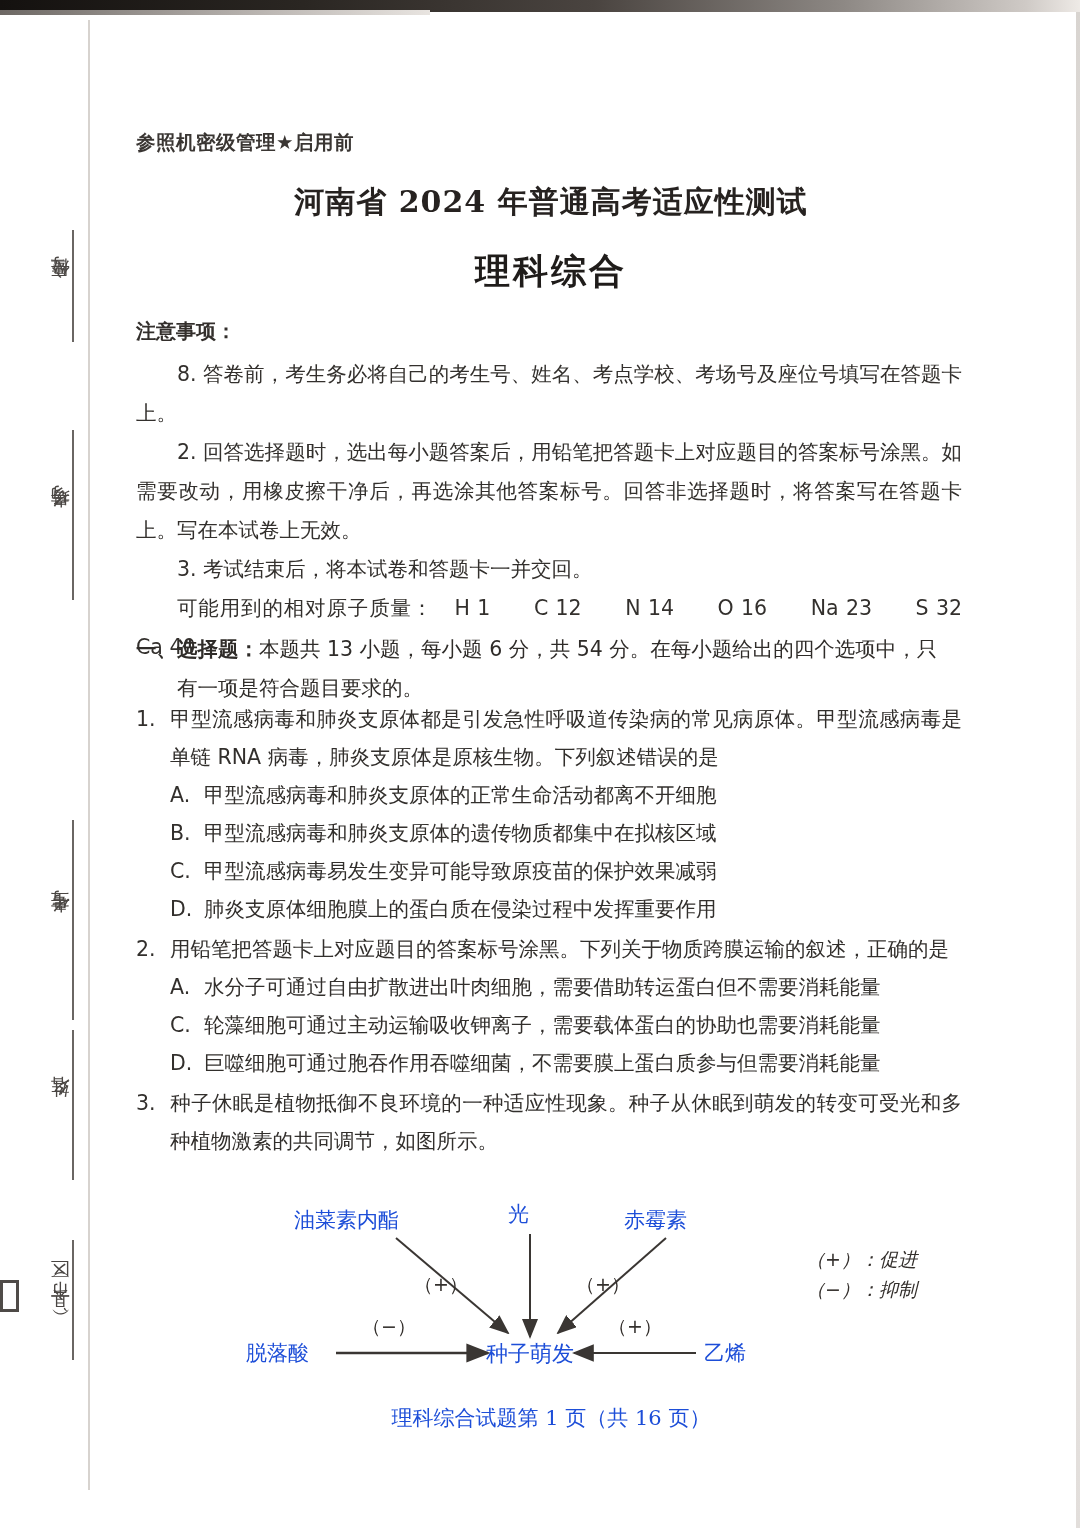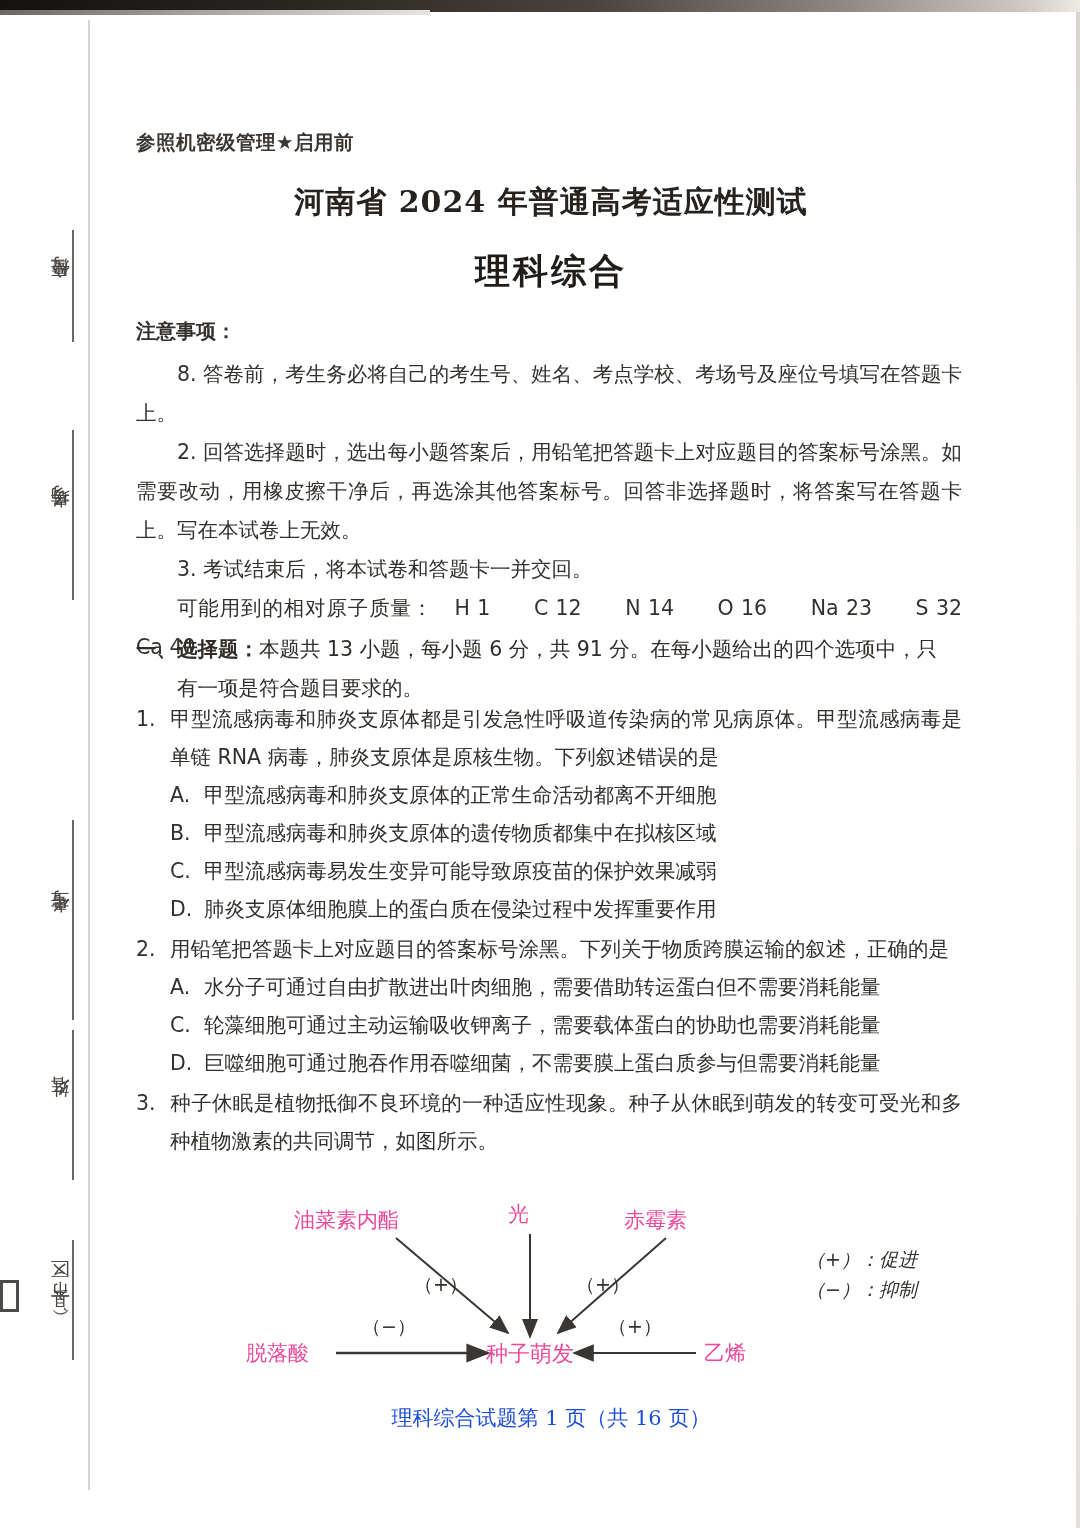--- a/index.html
+++ b/index.html
@@ -184,21 +184,21 @@
   .figure {
     position: absolute;
     top: 1196px;
     left: 100px;
     width: 720px;
     height: 190px;
   }
   .fig-label {
     position: absolute;
     font-size: 21px;
-    color: #ec4899;
+    color: #1d4ed8;
     white-space: nowrap;
     font-family: "DejaVu Sans", "Liberation Sans", sans-serif;
   }
   .fig-sign {
     position: absolute;
     font-size: 19px;
     color: #34302d;
     white-space: nowrap;
     font-family: "DejaVu Sans", "Liberation Sans", sans-serif;
   }
@@ -262,21 +262,21 @@
 
   <div class="notice-head">注意事项：</div>
   <div class="notice-body">
     <p>8. 答卷前，考生务必将自己的考生号、姓名、考点学校、考场号及座位号填写在答题卡上。</p>
     <p>2. 回答选择题时，选出每小题答案后，用铅笔把答题卡上对应题目的答案标号涂黑。如需要改动，用橡皮擦干净后，再选涂其他答案标号。回答非选择题时，将答案写在答题卡上。写在本试卷上无效。</p>
     <p>3. 考试结束后，将本试卷和答题卡一并交回。</p>
     <p class="noindent">可能用到的相对原子质量：　H 1　　C 12　　N 14　　O 16　　Na 23　　S 32　　Ca 40</p>
   </div>
 
   <div class="section-head">
-    <span class="lead">一、选择题：</span><span>本题共 13 小题，每小题 6 分，共 91 分。在每小题给出的四个选项中，只</span>
+    <span class="lead">一、选择题：</span><span>本题共 13 小题，每小题 6 分，共 54 分。在每小题给出的四个选项中，只</span>
     <span class="cont">有一项是符合题目要求的。</span>
   </div>
 
   <div class="qlist">
 
     <div class="q">
       <div class="q-stem"><span class="q-num">1.</span><span>甲型流感病毒和肺炎支原体都是引发急性呼吸道传染病的常见病原体。甲型流感病毒是单链 RNA 病毒，肺炎支原体是原核生物。下列叙述错误的是</span></div>
       <div class="opt"><span class="opt-key">A.</span><span>甲型流感病毒和肺炎支原体的正常生命活动都离不开细胞</span></div>
       <div class="opt"><span class="opt-key">B.</span><span>甲型流感病毒和肺炎支原体的遗传物质都集中在拟核区域</span></div>
       <div class="opt"><span class="opt-key">C.</span><span>甲型流感病毒易发生变异可能导致原疫苗的保护效果减弱</span></div>

